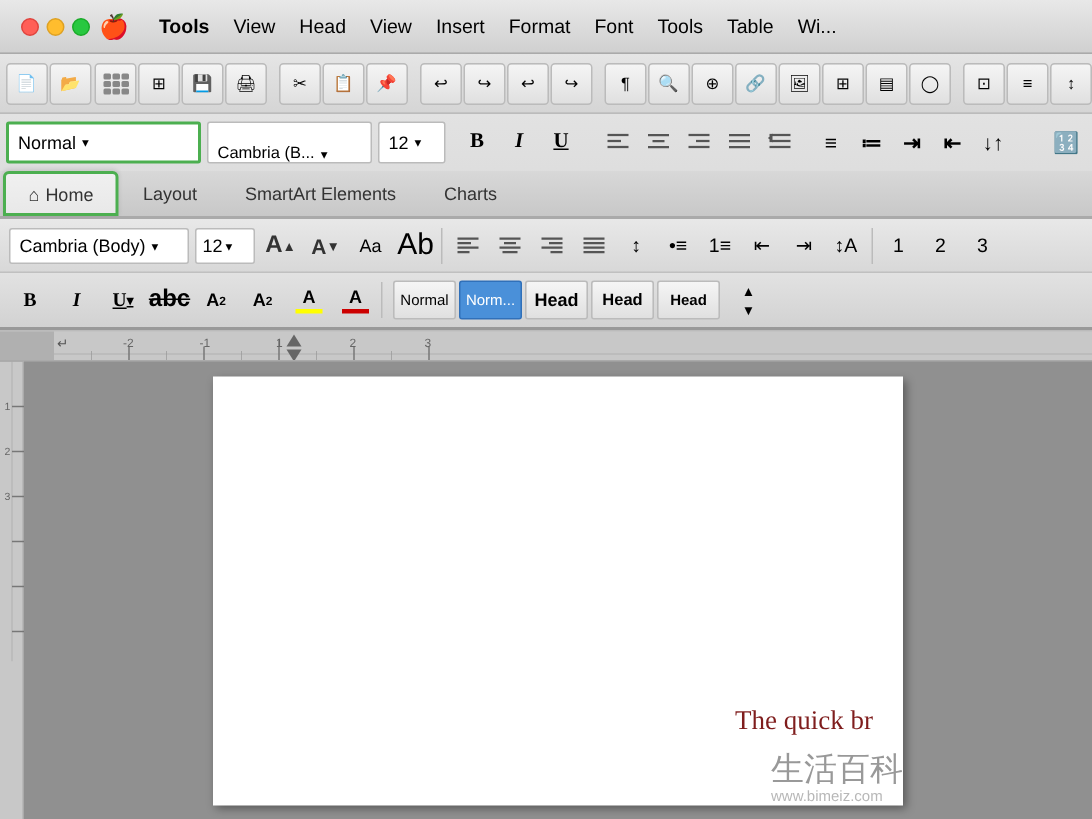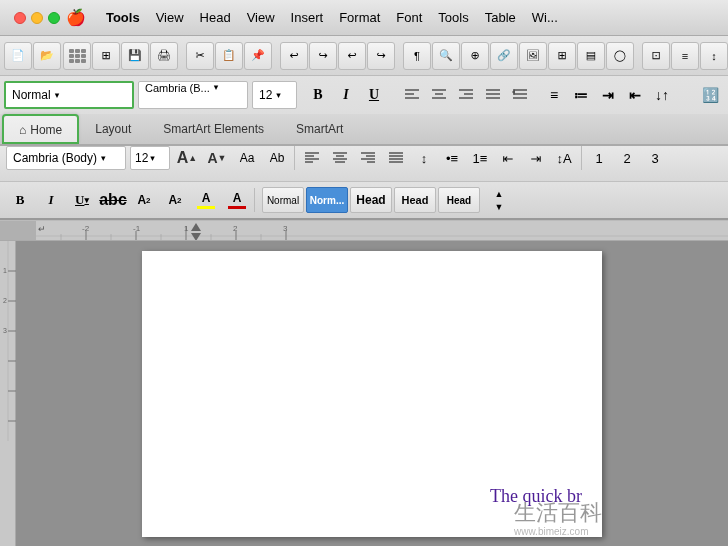--- a/index.html
+++ b/index.html
@@ -67,21 +67,21 @@
       background: #fff;
       border: 2px solid #4caf50;
       border-radius: 2px;
       height: 28px;
       padding: 0 6px;
       min-width: 130px;
       font-size: 12px;
     }
     .style-arrow { font-size: 9px; margin-left: 4px; }
     .font-selector {
-      display: flex; align-items: flex-start;
+      display: flex; align-items: flex-end;
       background: #fff;
       border: 1px solid #bbb;
       border-radius: 2px;
       height: 28px;
       padding: 0 6px;
       min-width: 110px;
       font-size: 12px;
     }
     .size-selector {
       display: flex; align-items: center;
@@ -132,21 +132,21 @@
       outline: 2px solid #4caf50;
       outline-offset: -2px;
     }
     .ribbon-tab .home-icon { margin-right: 4px; font-size: 12px; }
 
     
     #font-subbar {
       background: linear-gradient(to bottom, #e8e8e8, #d8d8d8);
       height: 36px;
       display: flex;
-      align-items: flex-start;
+      align-items: center;
       padding: 0 6px;
       border-bottom: 1px solid #c0c0c0;
       gap: 4px;
     }
     .separator-v { width: 1px; height: 24px; background: #bbb; }
     .font-name-sel {
       background: #fff;
       border: 1px solid #bbb;
       border-radius: 2px;
       height: 24px;
@@ -209,21 +209,21 @@
     .style-boxes { display: flex; gap: 2px; margin-left: 4px; }
     .style-box {
       width: 42px; height: 26px;
       background: linear-gradient(to bottom, #f5f5f5, #e0e0e0);
       border: 1px solid #bbb;
       border-radius: 2px;
       display: flex; align-items: center; justify-content: center;
       font-size: 11px;
       cursor: pointer;
     }
-    .style-box.highlighted { background: #4a90d9; color: #fff; border-color: #3070b9; font-weight: bold; }
+    .style-box.highlighted { background: #4a90d9; color: #fff; border-color: #3070b9; }
 
     
     #ruler {
       background: #c8c8c8;
       height: 20px;
       border-bottom: 1px solid #aaa;
       position: relative;
       display: flex;
       align-items: center;
     }
@@ -256,25 +256,25 @@
       background: #fff;
       width: 460px;
       height: 100%;
       margin: 0 auto;
       box-shadow: 2px 2px 6px rgba(0,0,0,0.4);
       position: relative;
       overflow: hidden;
     }
     .page-text {
       position: absolute;
-      bottom: 30px;
+      bottom: 46px;
       right: 20px;
       font-family: 'Times New Roman', serif;
       font-size: 18px;
-      color: #4c1d95;
+      color: #7f1d1d;
     }
     #watermark {
       position: absolute;
       bottom: 0; right: 0;
       opacity: 0.6;
     }
     .watermark-cn {
       font-size: 22px;
       color: #555;
       font-family: '宋体', serif;
@@ -458,39 +458,39 @@
       <span class="home-icon">⌂</span>
       <span>Home</span>
     </div>
     <div class="ribbon-tab">
       <span>Layout</span>
     </div>
     <div class="ribbon-tab">
       <span>SmartArt Elements</span>
     </div>
     <div class="ribbon-tab">
-      <span>SmartArt</span>
+      <span>Charts</span>
     </div>
     <div style="flex:1; background: linear-gradient(to bottom,#d8d8d8,#c8c8c8)"></div>
   </div>
 
   <div id="font-subbar">
     <div class="font-name-sel">
       <span style="font-size:12px">Cambria (Body)</span>
       <span style="margin-left:4px;font-size:9px">▾</span>
     </div>
     <div class="size-sel">
       <span>12</span>
       <span style="margin-left:2px;font-size:9px">▾</span>
     </div>
 
     <div class="font-btn" style="font-size:16px;font-weight:bold;color:#333">A<span style="font-size:9px;vertical-align:super">▲</span></div>
     <div class="font-btn" style="font-size:14px;font-weight:bold;color:#333">A<span style="font-size:9px;vertical-align:super">▼</span></div>
     <div class="font-btn" style="font-size:12px">Aa</div>
-    <div class="font-btn" style="font-size:12px">Ab</div>
+    <div class="font-btn" style="font-size:20px">Ab</div>
     <div class="separator-v"></div>
 
     <div style="display:flex;align-items:center;gap:2px">
       <div class="font-btn">
         <svg width="16" height="14">
             <line x1="1" y1="2" x2="15" y2="2" stroke="#555" stroke-width="1.5"></line>
             <line x1="1" y1="5" x2="10" y2="5" stroke="#555" stroke-width="1.5"></line>
             <line x1="1" y1="8" x2="15" y2="8" stroke="#555" stroke-width="1.5"></line>
             <line x1="1" y1="11" x2="9" y2="11" stroke="#555" stroke-width="1.5"></line>
           </svg>

